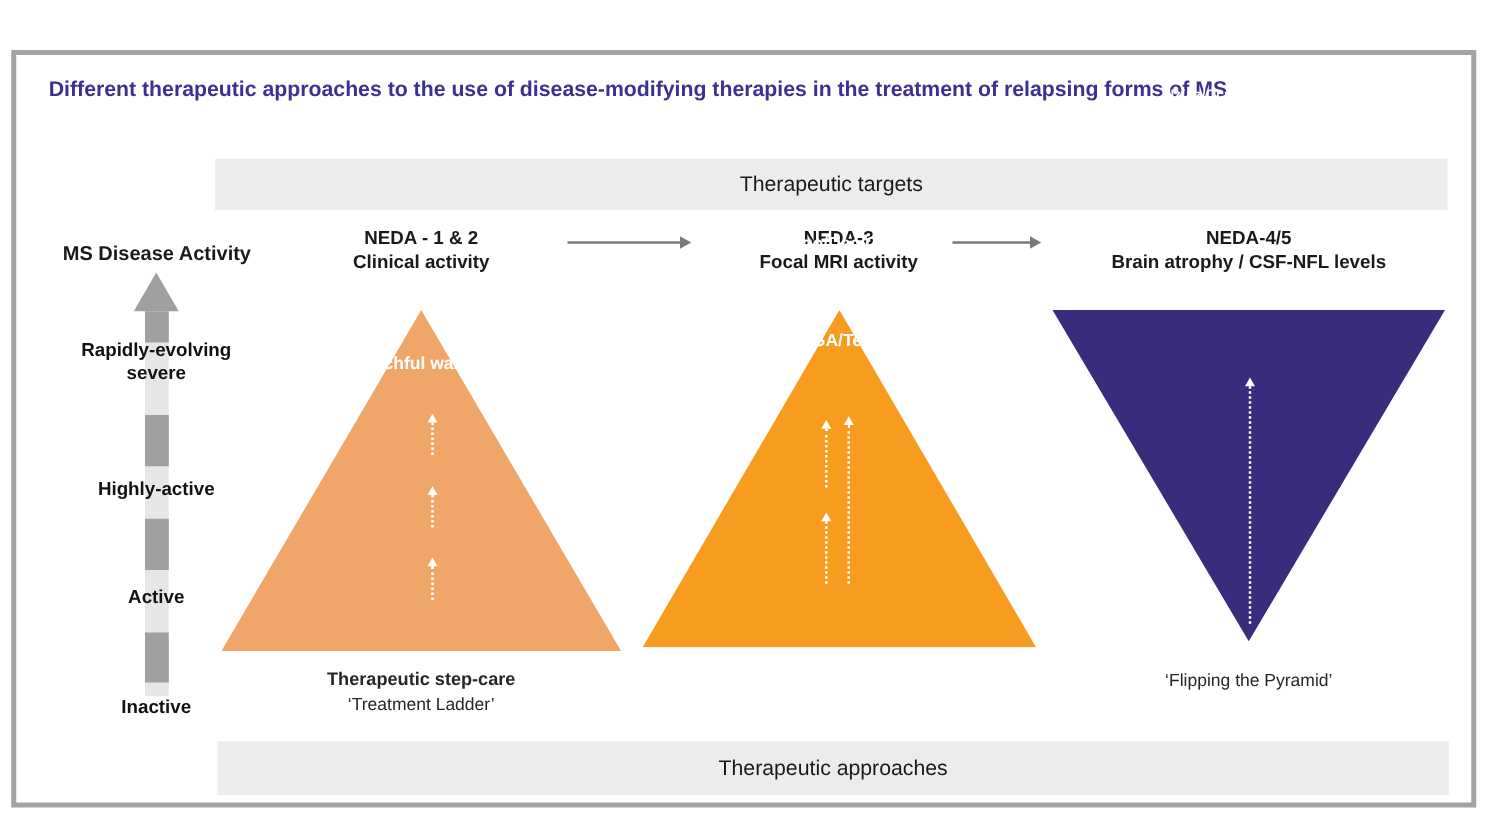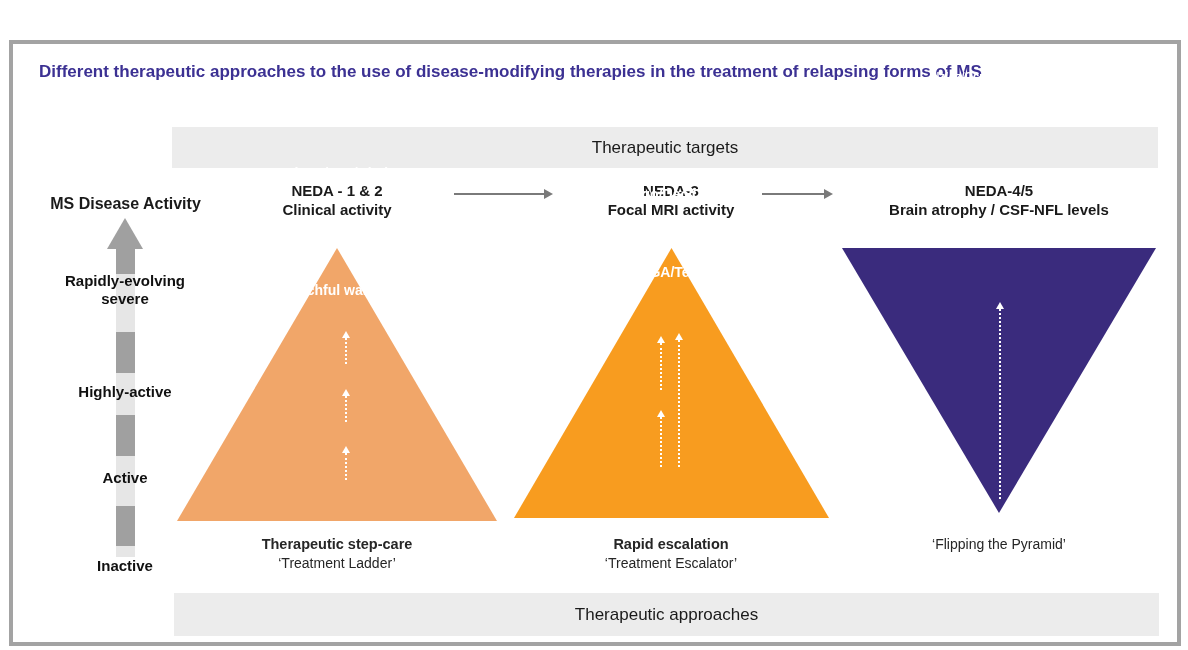--- a/index.html
+++ b/index.html
@@ -142,24 +142,20 @@
   <div class="abs tier p2-t2" style="left:501px; width:315px;">IFN-β/GA/Teri/DMF</div>
 
   <div class="pyr pyr-down pyr-3"></div>
   <div class="abs tier p3-t0" style="left:829px; width:314px;">Nz/Az/Ocr/Fingo/Dac/Clad</div>
   <div class="dot-arrow p3-a"></div>
 
   <div class="abs caption cap-1">
     <div class="c1">Therapeutic step-care</div>
     <div class="c2">‘Treatment Ladder’</div>
   </div>
-  <div class="abs caption cap-2">
-    <div class="c1">Rapid escalation</div>
-    <div class="c2">‘Treatment Escalator’</div>
-  </div>
   <div class="abs caption cap-3">
     <div class="c2">‘Flipping the Pyramid’</div>
   </div>
 
   <div class="abs graybar bar-bottom">
     <span>Therapeutic approaches</span>
   </div>
 
 </div>
 

